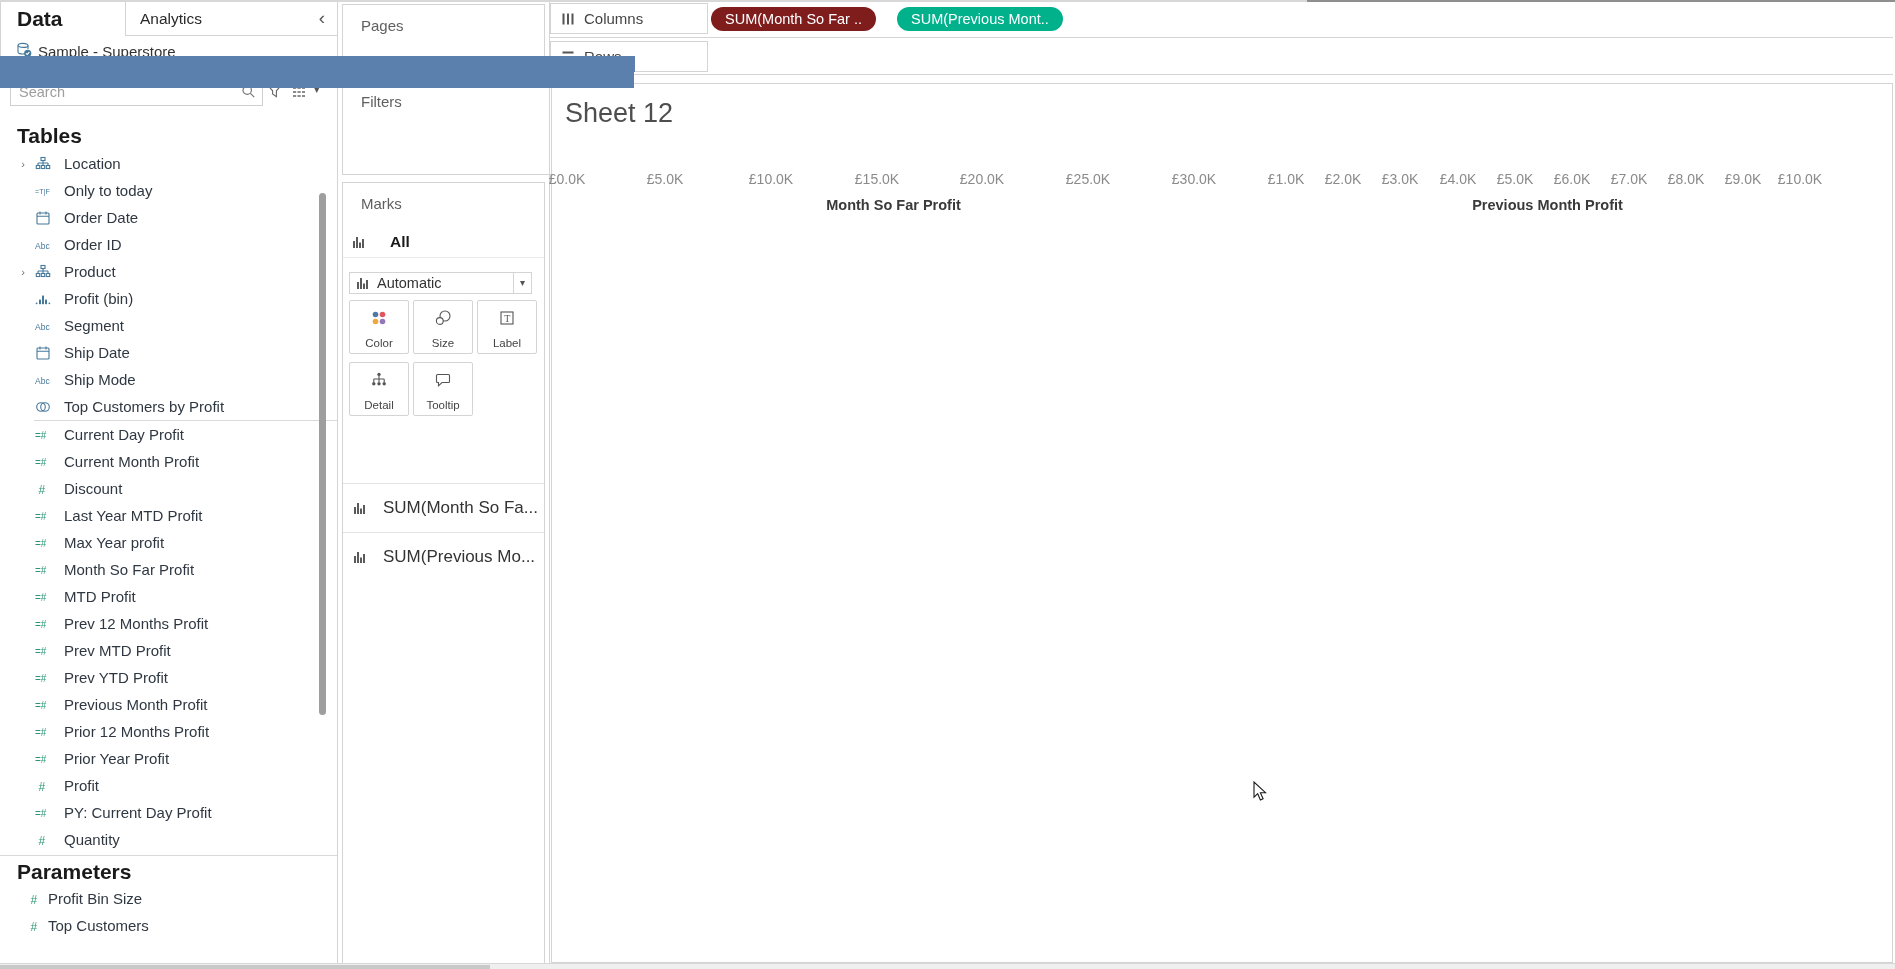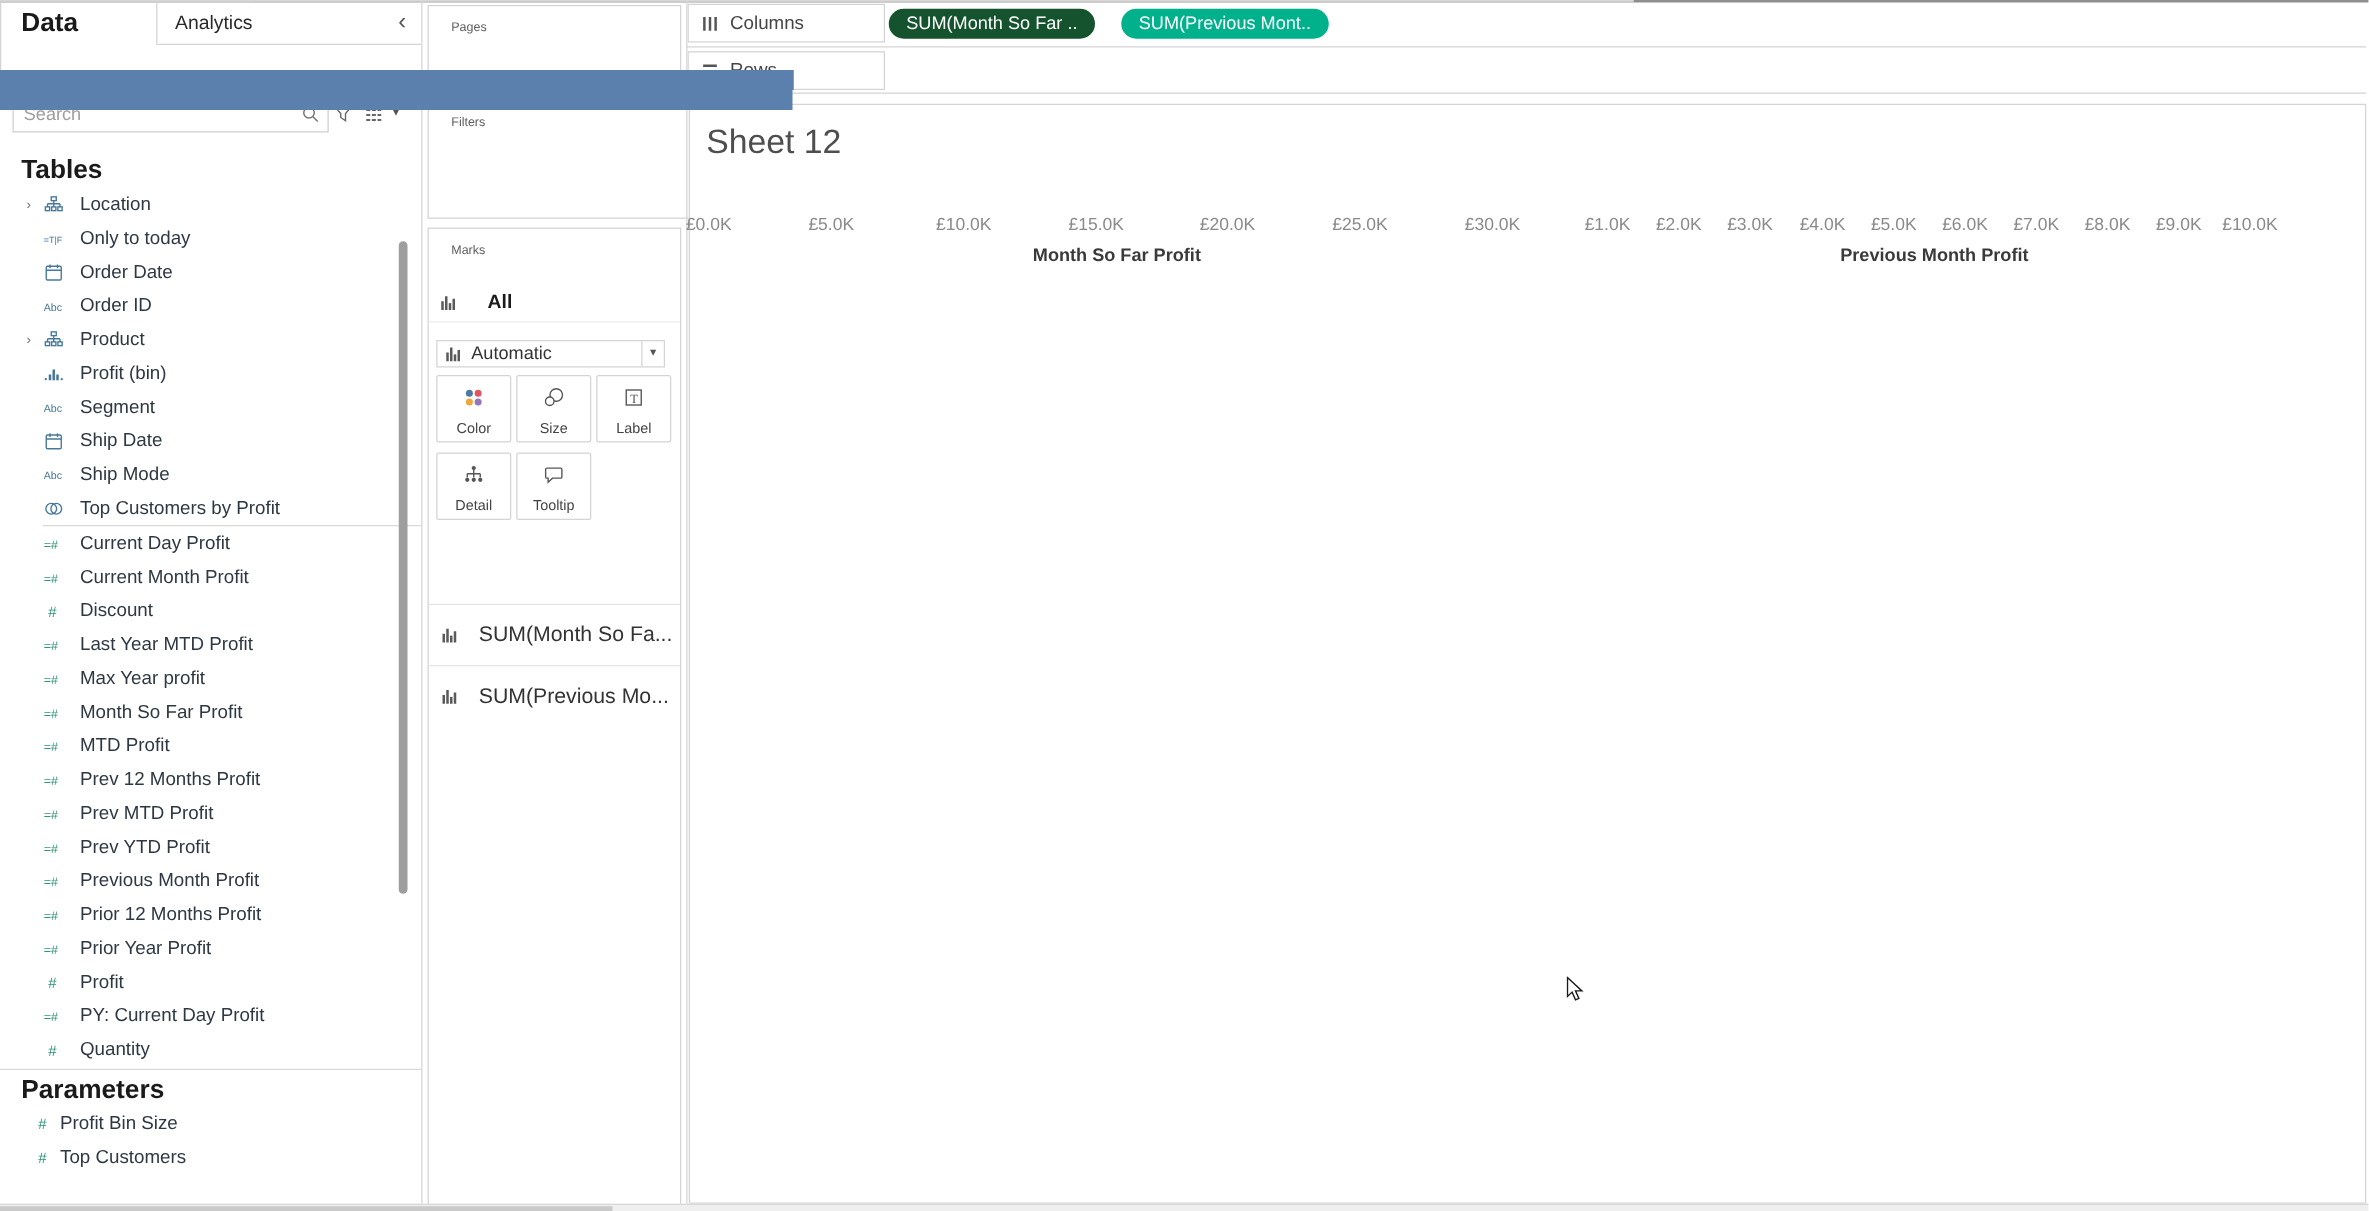--- a/index.html
+++ b/index.html
@@ -3,21 +3,21 @@
 <meta charset="utf-8">
 <style>
   html,body{margin:0;padding:0;background:#ffffff;}
   #app{position:relative;width:1895px;height:969px;background:#fff;overflow:hidden;
        font-family:"Liberation Sans","DejaVu Sans",sans-serif;color:#2f3842;
        -webkit-font-smoothing:antialiased;}
   .abs{position:absolute;}
   .vline{position:absolute;width:1px;background:#d4d4d4;}
   .hline{position:absolute;height:1px;background:#d4d4d4;}
   .card{position:absolute;border:1px solid #d4d4d4;background:#fff;box-sizing:border-box;}
-  .cardlabel{font-size:10px;color:#5f5f5f;}
+  .cardlabel{font-size:15px;color:#5f5f5f;}
   .tab{font-size:15.5px;line-height:34px;}
   .fieldrow{position:relative;height:27px;display:flex;align-items:center;cursor:default;}
   .fieldrow .exp{position:absolute;left:17px;width:12px;text-align:center;color:#707070;font-size:11px;}
   .fieldrow .ficon{position:absolute;left:30px;width:26px;display:flex;justify-content:center;}
   .fieldrow .flabel{position:absolute;left:64px;font-size:15px;color:#2f3842;white-space:nowrap;}
   .paramrow .ficon{left:22px;}
   .paramrow .flabel{left:48px;}
   .pill{position:absolute;top:7px;height:24px;border-radius:12px;background:#00b18c;color:#fff;
         font-size:14.5px;line-height:24px;padding:0 14px;white-space:nowrap;box-sizing:border-box;}
   .shelfbox{position:absolute;left:550px;width:158px;height:31px;border:1px solid #d4d4d4;
@@ -50,20 +50,29 @@
   <div class="abs" style="left:0;top:2px;width:337px;height:961px;">
 
     <div class="abs tab" style="left:0;top:0;width:126px;height:34px;border-right:1px solid #d4d4d4;box-sizing:border-box;">
       <span class="hdr" style="margin-left:17px;">Data</span>
     </div>
     <div class="abs tab" style="left:126px;top:0;width:211px;height:34px;border-bottom:1px solid #d4d4d4;box-sizing:border-box;">
       <span style="margin-left:14px;color:#2a2a2a;">Analytics</span>
       <span style="position:absolute;right:12px;top:-1px;font-size:19px;color:#555;">‹</span>
     </div>
 
+    <div class="abs" style="left:0;top:34px;width:337px;height:31px;border-bottom:1px solid #e1e1e1;box-sizing:border-box;display:flex;align-items:center;">
+      <span class="abs" style="left:16px;top:6px;" id="db-icon"><svg width="16" height="16" viewBox="0 0 16 16">
+            <ellipse cx="7" cy="3.4" rx="5" ry="2" stroke="#45789b" fill="none" stroke-width="1.1"></ellipse>
+            <path d="M2 3.4 V10 C2 11.2 4.2 12 7 12 C7.6 12 8.2 12 8.7 11.9 M12 3.4 V7" stroke="#45789b" fill="none" stroke-width="1.1"></path>
+            <circle cx="11.7" cy="11.3" r="3.6" fill="#45789b"></circle>
+            <path d="M10 11.3 L11.2 12.5 L13.4 10.2" stroke="#fff" fill="none" stroke-width="1.2"></path>
+          </svg></span>
+      <span style="margin-left:38px;font-size:15px;color:#333;">Sample - Superstore</span>
+    </div>
 
     <input class="search" type="text" placeholder="Search" style="">
     <span class="abs" style="left:241px;top:82px;" id="search-icon"><svg width="15" height="15" viewBox="0 0 15 15">
           <circle cx="6.2" cy="6.2" r="4.2" stroke="#767676" fill="none" stroke-width="1.2"></circle>
           <path d="M9.4 9.4 L13.2 13.2" stroke="#767676" stroke-width="1.2"></path>
         </svg></span>
     <span class="abs" style="left:266px;top:81px;" id="funnel-icon"><svg width="17" height="17" viewBox="0 0 17 17">
           <path d="M2 2.5 H15 L10.4 7.8 V13.6 L6.6 11 V7.8 Z" stroke="#666" fill="none" stroke-width="1.1"></path>
         </svg></span>
     <span class="abs" style="left:291px;top:82px;" id="grid-icon"><svg width="16" height="16" viewBox="0 0 16 16">
@@ -452,21 +461,21 @@
   <div class="shelfbox" style="top:41px;">
     <span class="sicon" id="rows-icon">
         <svg width="16" height="16" viewBox="0 0 16 16">
           <path d="M2.5 3.5 H13.5 M2.5 8 H13.5 M2.5 12.5 H13.5" stroke="#555" stroke-width="2" fill="none"></path>
         </svg>
       </span>
     <span class="slabel">Rows</span>
   </div>
   <div class="hline" style="left:549px;top:74px;width:1344px;"></div>
   <div id="shelf-pills">
-      <div class="pill" style="left: 711px; background: #14532d;">SUM(Month So Far ..</div>
+      <div class="pill" style="left: 711px; background: #7f1d1d;">SUM(Month So Far ..</div>
       <div class="pill" style="left: 897px; background: rgb(0, 177, 140);">SUM(Previous Mont..</div>
     </div>
 
   <div class="abs" style="left:551px;top:83px;width:1342px;height:880px;border:1px solid #d4d4d4;box-sizing:border-box;background:#fff;"></div>
   <div class="abs" style="left:565px;top:98px;font-size:27px;color:#4e4e4e;">Sheet 12</div>
   <div class="abs" id="chart-layer" style="left:0;top:0;">
       <div style="left: 559px; top: 138px; width: 1307px; height: 1px; background: rgb(216, 216, 216);"></div>
       <div style="left: 559px; top: 161px; width: 1307px; height: 1px; background: rgb(216, 216, 216);"></div>
       <div style="left: 1228px; top: 138px; width: 1px; height: 54px; background: rgb(212, 212, 212);"></div>
       <div style="left: 559px; top: 142px; width: 635px; height: 16px; background: rgb(91, 128, 173);"></div>

